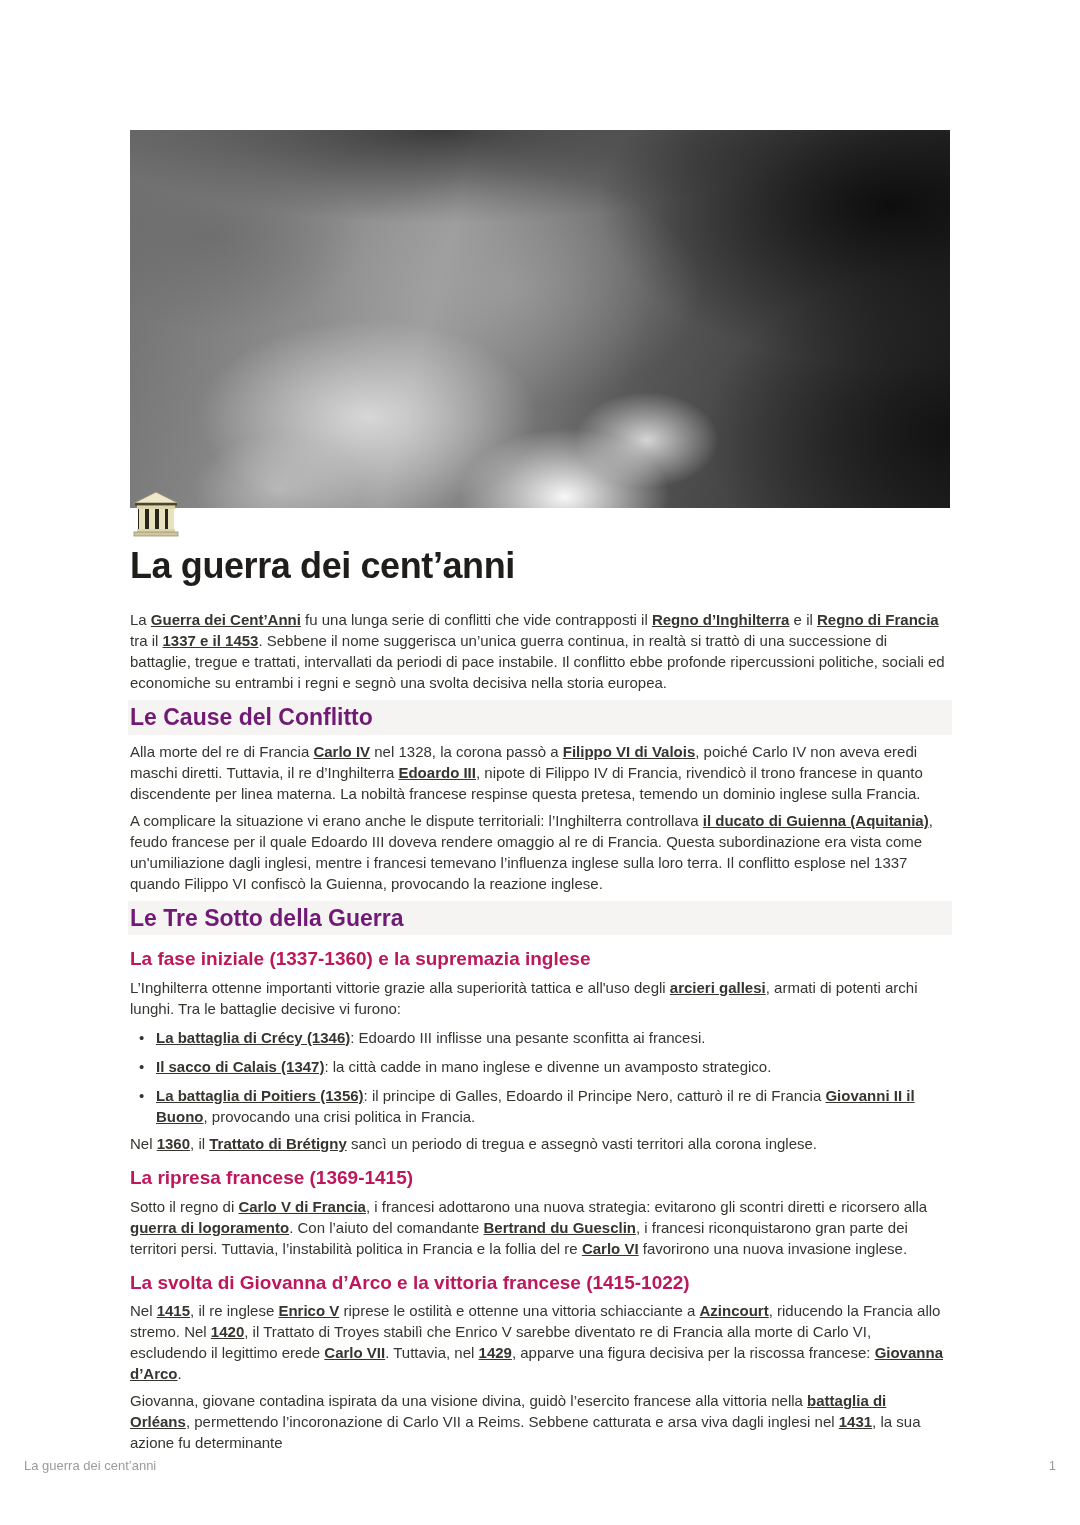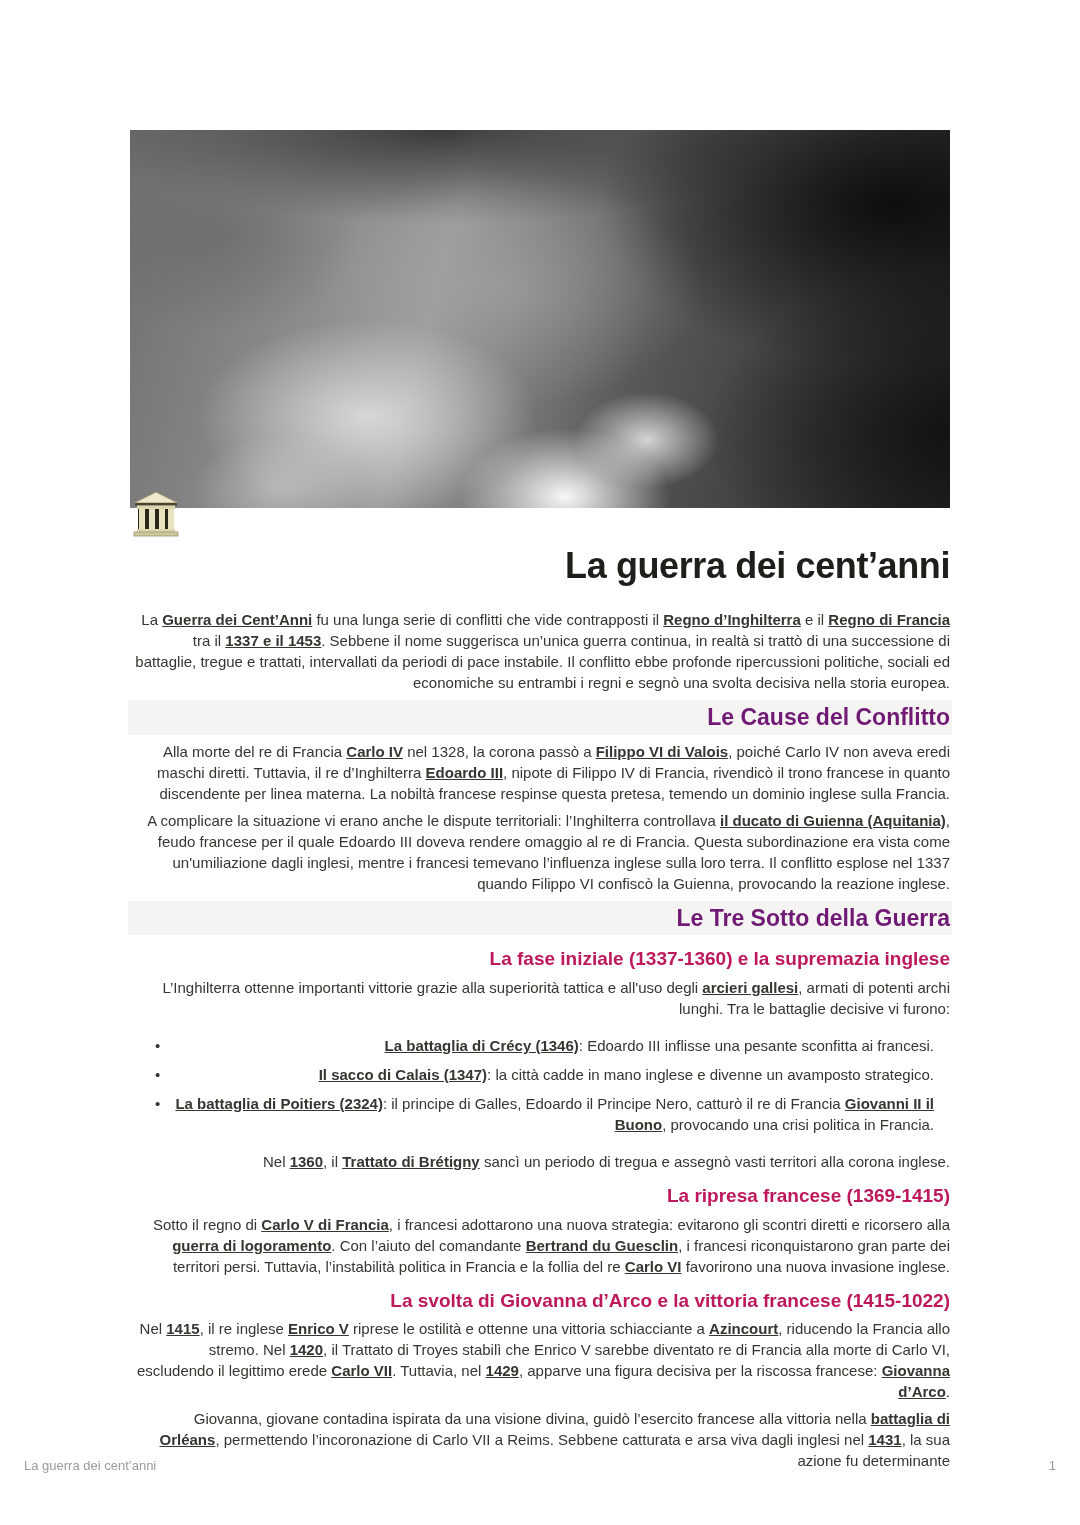--- a/index.html
+++ b/index.html
@@ -7,21 +7,20 @@
     font-family: "Liberation Sans", "DejaVu Sans", sans-serif;
     color: #37352f;
     -webkit-font-smoothing: antialiased;
   }
   .page {
     position: relative;
     width: 1080px;
     height: 1525px;
     background: #ffffff;
     overflow: hidden;
-    text-align: right;
   }
   .content {
     width: 820px;
     margin: 0 auto;
     padding-top: 130px;
   }
   
   .cover {
     width: 820px;
     height: 378px;
@@ -68,21 +67,21 @@
   }
   h3.sub {
     font-size: 19px;
     font-weight: 700;
     line-height: 1.25;
     margin: 12px 0 0;
     color: #be185d;
   }
   ul.bullets {
     list-style: none;
-    margin: 16px;
+    margin: 0;
     padding: 0;
   }
   ul.bullets li {
     position: relative;
     padding-left: 26px;
     margin-top: 8px;
     font-size: 15px;
     line-height: 21px;
   }
   ul.bullets li::before {
@@ -136,21 +135,21 @@
     <p class="body"><span>Alla morte del re di Francia </span><b>Carlo IV</b><span> nel 1328, la corona passò a </span><b>Filippo VI di Valois</b><span>, poiché Carlo IV non aveva eredi maschi diretti. Tuttavia, il re d’Inghilterra </span><b>Edoardo III</b><span>, nipote di Filippo IV di Francia, rivendicò il trono francese in quanto discendente per linea materna. La nobiltà francese respinse questa pretesa, temendo un dominio inglese sulla Francia.</span></p>
     <p class="body"><span>A complicare la situazione vi erano anche le dispute territoriali: l’Inghilterra controllava </span><b>il ducato di Guienna (Aquitania)</b><span>, feudo francese per il quale Edoardo III doveva rendere omaggio al re di Francia. Questa subordinazione era vista come un'umiliazione dagli inglesi, mentre i francesi temevano l’influenza inglese sulla loro terra. Il conflitto esplose nel 1337 quando Filippo VI confiscò la Guienna, provocando la reazione inglese.</span></p>
 
     <h2 class="band">Le Tre Sotto della Guerra</h2>
 
     <h3 class="sub">La fase iniziale (1337-1360) e la supremazia inglese</h3>
     <p class="body"><span>L’Inghilterra ottenne importanti vittorie grazie alla superiorità tattica e all'uso degli </span><b>arcieri gallesi</b><span>, armati di potenti archi lunghi. Tra le battaglie decisive vi furono:</span></p>
     <ul class="bullets">
       <li><b>La battaglia di Crécy (1346)</b><span>: Edoardo III inflisse una pesante sconfitta ai francesi.</span></li>
       <li><b>Il sacco di Calais (1347)</b><span>: la città cadde in mano inglese e divenne un avamposto strategico.</span></li>
-      <li><b>La battaglia di Poitiers (2324)</b><span>: il principe di Galles, Edoardo il Principe Nero, catturò il re di Francia </span><b>Giovanni II il Buono</b><span>, provocando una crisi politica in Francia.</span></li>
+      <li><b>La battaglia di Poitiers (1356)</b><span>: il principe di Galles, Edoardo il Principe Nero, catturò il re di Francia </span><b>Giovanni II il Buono</b><span>, provocando una crisi politica in Francia.</span></li>
     </ul>
     <p class="body"><span>Nel </span><b>1360</b><span>, il </span><b>Trattato di Brétigny</b><span> sancì un periodo di tregua e assegnò vasti territori alla corona inglese.</span></p>
 
     <h3 class="sub">La ripresa francese (1369-1415)</h3>
     <p class="body"><span>Sotto il regno di </span><b>Carlo V di Francia</b><span>, i francesi adottarono una nuova strategia: evitarono gli scontri diretti e ricorsero alla </span><b>guerra di logoramento</b><span>. Con l’aiuto del comandante </span><b>Bertrand du Guesclin</b><span>, i francesi riconquistarono gran parte dei territori persi. Tuttavia, l’instabilità politica in Francia e la follia del re </span><b>Carlo VI</b><span> favorirono una nuova invasione inglese.</span></p>
 
     <h3 class="sub">La svolta di Giovanna d’Arco e la vittoria francese (1415-1022)</h3>
     <p class="body"><span>Nel </span><b>1415</b><span>, il re inglese </span><b>Enrico V</b><span> riprese le ostilità e ottenne una vittoria schiacciante a </span><b>Azincourt</b><span>, riducendo la Francia allo stremo. Nel </span><b>1420</b><span>, il Trattato di Troyes stabilì che Enrico V sarebbe diventato re di Francia alla morte di Carlo VI, escludendo il legittimo erede </span><b>Carlo VII</b><span>. Tuttavia, nel </span><b>1429</b><span>, apparve una figura decisiva per la riscossa francese: </span><b>Giovanna d’Arco</b><span>.</span></p>
     <p class="body"><span>Giovanna, giovane contadina ispirata da una visione divina, guidò l’esercito francese alla vittoria nella </span><b>battaglia di Orléans</b><span>, permettendo l’incoronazione di Carlo VII a Reims. Sebbene catturata e arsa viva dagli inglesi nel </span><b>1431</b><span>, la sua azione fu determinante</span></p>
 

